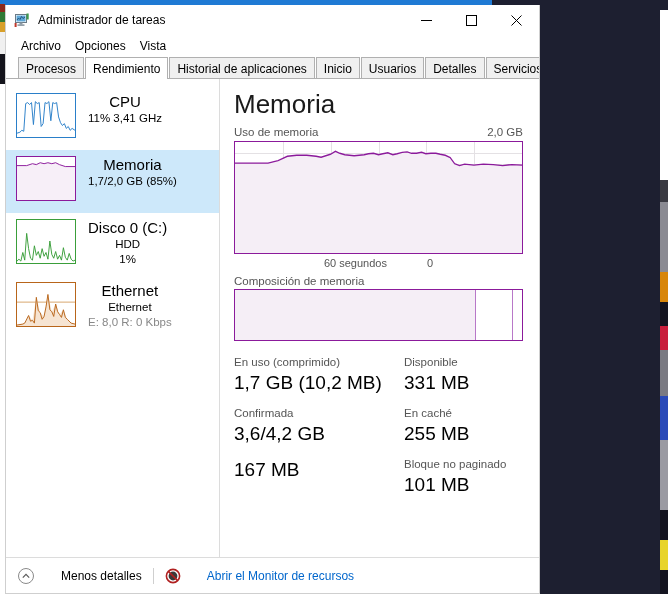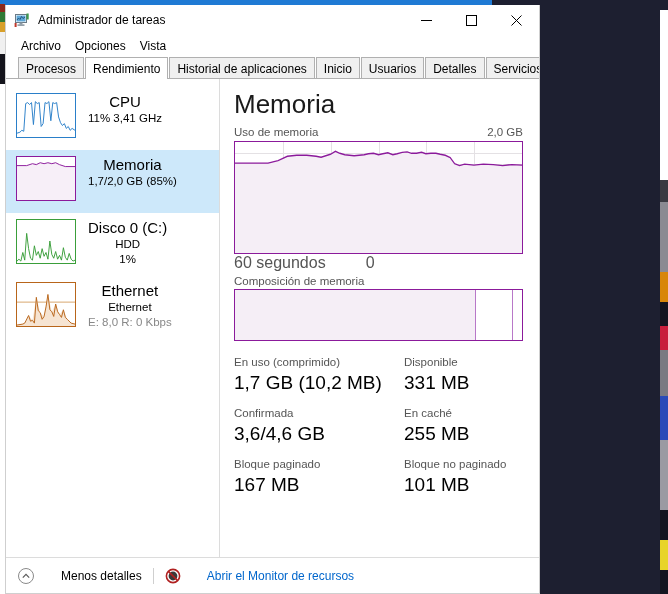--- a/index.html
+++ b/index.html
@@ -178,22 +178,22 @@
     background: #ffffff;
     overflow: hidden;
   }
   .graph .gridv, .graph .gridh {
     position: absolute; background: #e4e1e4;
   }
   .graph .gridv { top: 0; bottom: 0; width: 1px; }
   .graph .gridh { left: 0; right: 0; height: 1px; }
   .graph svg { position: absolute; inset: 0; width: 100%; height: 100%; }
   .axis-row {
-    display: flex; justify-content: flex-start;
-    font-size: 16px; color: #555;
+    display: flex; justify-content: center;
+    font-size: 11px; color: #555;
     line-height: 16px; margin-top: 1px; gap: 40px;
   }
   .comp-caption {
     font-size: 11.5px; color: #555; line-height: 16px; margin-top: 2px;
   }
   .compbar {
     position: relative;
     height: 52px;
     border: 1px solid #8b1a9b;
     background: #ffffff;
@@ -452,31 +452,30 @@
               </div>
               <div class="stat-cell">
                 <div class="stat-label">Disponible</div>
                 <div class="stat-value">331 MB</div>
               </div>
             </div>
 
             <div class="stat-row">
               <div class="stat-cell wide">
                 <div class="stat-label">Confirmada</div>
-                <div class="stat-value">3,6/4,6 GB</div>
+                <div class="stat-value">3,6/4,2 GB</div>
               </div>
               <div class="stat-cell">
                 <div class="stat-label">En caché</div>
                 <div class="stat-value">255 MB</div>
               </div>
             </div>
 
             <div class="stat-row">
               <div class="stat-cell wide">
-                <div class="stat-label">Bloque paginado</div>
                 <div class="stat-value">167 MB</div>
               </div>
               <div class="stat-cell">
                 <div class="stat-label">Bloque no paginado</div>
                 <div class="stat-value">101 MB</div>
               </div>
             </div>
 
           </div>
 

